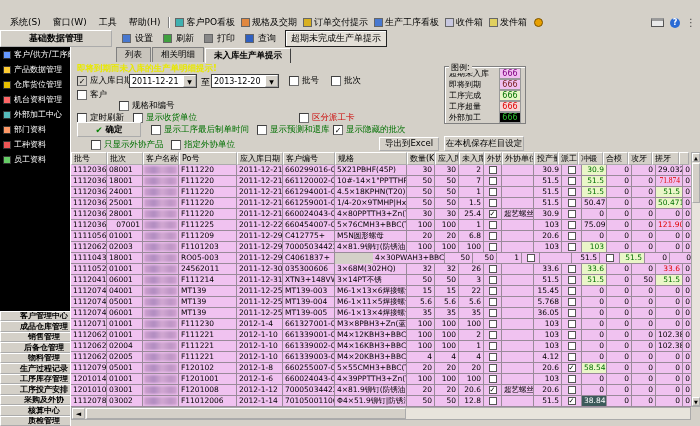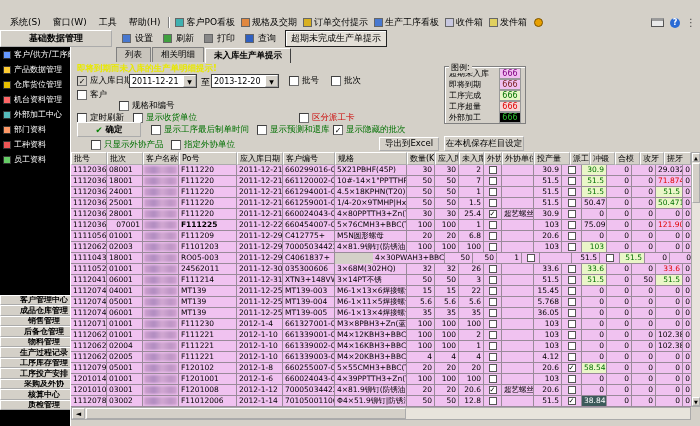--- a/index.html
+++ b/index.html
@@ -31,21 +31,21 @@
     display:flex;align-items:center;justify-content:center;font-size:9px;flex:0 0 auto;}
   .toolbar2{display:flex;align-items:center;padding-left:6px;}
   .tb-btn{display:flex;align-items:center;padding:1px 4px;margin-right:2px;}
   .tb-label{margin-left:2px;}
   .alert-btn{border:1px solid #222;background:#e4e0d8;box-shadow:inset 1px 1px 0 #fff;padding:1px 5px;margin-left:3px;}
 
   
   .sidebar{position:absolute;left:0;top:47px;width:70px;height:379px;background:#000;}
   .side-item{display:flex;align-items:center;color:#fff;font-size:8px;padding:2px 1px;white-space:nowrap;}
   .side-icon{width:8px;height:8px;border:1px solid #333;margin:0 3px 0 2px;flex:0 0 auto;}
-  .side-btns{position:absolute;left:0;bottom:16px;width:88px;}
+  .side-btns{position:absolute;left:0;bottom:0;width:88px;}
   .side-btn{height:10.5px;background:#d4d0c8;border:1px outset #fff;font-weight:bold;font-size:8px;
     display:flex;align-items:center;justify-content:center;white-space:nowrap;overflow:hidden;}
 
   
   .main{position:absolute;left:70px;top:47px;width:630px;height:379px;background:#d4d0c8;border-left:1px solid #fff;}
   .tabrow{position:absolute;left:0;top:0;width:630px;height:15px;display:flex;align-items:flex-end;padding-left:45px;}
   .tab{padding:1px 8px;border:1px solid #808080;border-bottom:none;background:#c8c4bc;margin-right:1px;font-size:8.5px;}
   .tab.active{background:#d4d0c8;border-color:#fff #404040 #d4d0c8 #fff;font-weight:bold;position:relative;top:1px;}
 
   
@@ -337,21 +337,21 @@
           <div class="hc" style="width: 36px;">客户名称</div>
           <div class="hc" style="width: 58px;">Po号</div>
           <div class="hc" style="width: 46px;">应入库日期</div>
           <div class="hc" style="width: 52px;">客户编号</div>
           <div class="hc" style="width: 72px;">规格</div>
           <div class="hc" style="width: 28px;">数量(K)</div>
           <div class="hc" style="width: 24px;">应入库</div>
           <div class="hc" style="width: 25px;">未入库</div>
           <div class="hc" style="width: 18px;">外协</div>
           <div class="hc" style="width: 32px;">外协单位</div>
-          <div class="hc" style="width: 36px;">投产量</div>
+          <div class="hc" style="width: 24px;">投产量</div>
           <div class="hc" style="width: 20px;">派工卡</div>
           <div class="hc" style="width: 25px;">冲锻</div>
           <div class="hc" style="width: 25px;">合模</div>
           <div class="hc" style="width: 24px;">攻牙</div>
           <div class="hc" style="width: 27px;">搓牙</div>
           <div class="hc" style="width: 10px;"></div>
         </div>
       <div id="grid-body">
           <div class="grow">
             <div class="gc" style="width: 36px;">11120360</div>
@@ -397,21 +397,21 @@
               <span class="gcb"></span>
             </div>
             <div class="gc" style="width: 32px;"></div>
             <div class="gc num" style="width: 28px;">51.5</div>
             <div class="gc cbc" style="width: 20px;">
               <span class="gcb"></span>
             </div>
             <div class="gc num t-g" style="width: 25px;">51.5</div>
             <div class="gc num" style="width: 25px;">0</div>
             <div class="gc num" style="width: 24px;">0</div>
-            <div class="gc num t-r" style="width: 27px;">71.874</div>
+            <div class="gc num t-r" style="width: 27px; font-family: Liberation Serif, serif;">71.874</div>
             <div class="gc num" style="width: 10px;">0</div>
           </div>
           <div class="grow">
             <div class="gc" style="width: 36px;">11120360</div>
             <div class="gc" style="width: 36px;">24001</div>
             <div class="gc" style="width: 36px;">
               <span class="smudge"></span>
             </div>
             <div class="gc" style="width: 58px;">F111220</div>
             <div class="gc" style="width: 46px;">2011-12-21</div>
@@ -487,21 +487,21 @@
             <div class="gc num" style="width: 24px;">0</div>
             <div class="gc num" style="width: 27px;">0</div>
             <div class="gc num" style="width: 10px;">0</div>
           </div>
           <div class="grow">
             <div class="gc" style="width: 36px;">11120367</div>
             <div class="gc" style="width: 36px; text-align: right;">07001</div>
             <div class="gc" style="width: 36px;">
               <span class="smudge"></span>
             </div>
-            <div class="gc" style="width: 58px; font-weight: bold;">F111225</div>
+            <div class="gc" style="width: 58px;">F111225</div>
             <div class="gc" style="width: 46px;">2011-12-22</div>
             <div class="gc" style="width: 52px;">660454007-01</div>
             <div class="gc" style="width: 72px;">5×76CMH3+BBC(T20,10.9)</div>
             <div class="gc num" style="width: 28px;">100</div>
             <div class="gc num" style="width: 24px;">100</div>
             <div class="gc num" style="width: 25px;">1</div>
             <div class="gc cbc" style="width: 18px;">
               <span class="gcb"></span>
             </div>
             <div class="gc" style="width: 32px;"></div>

